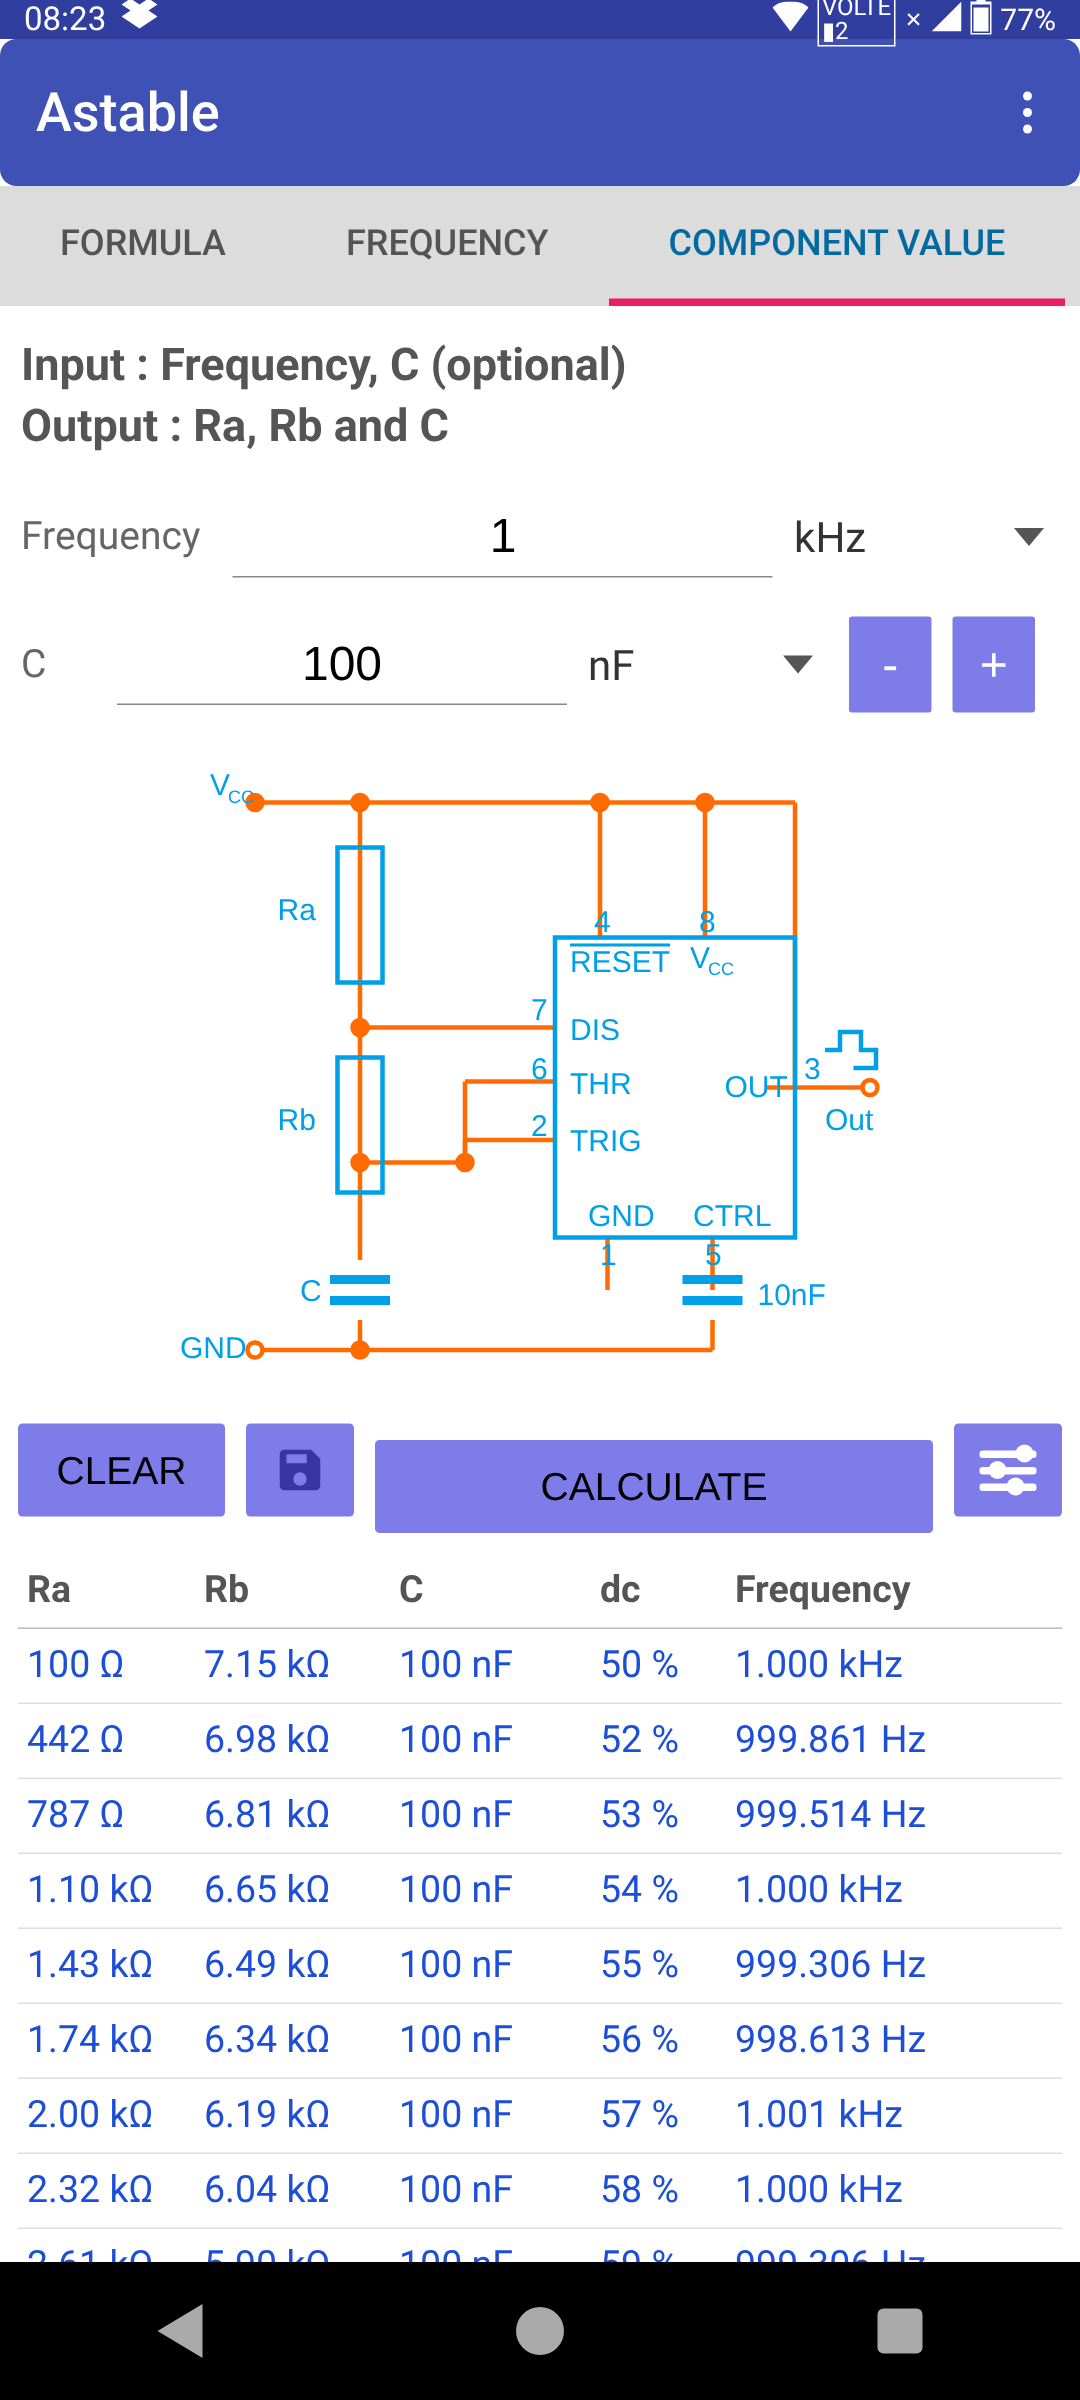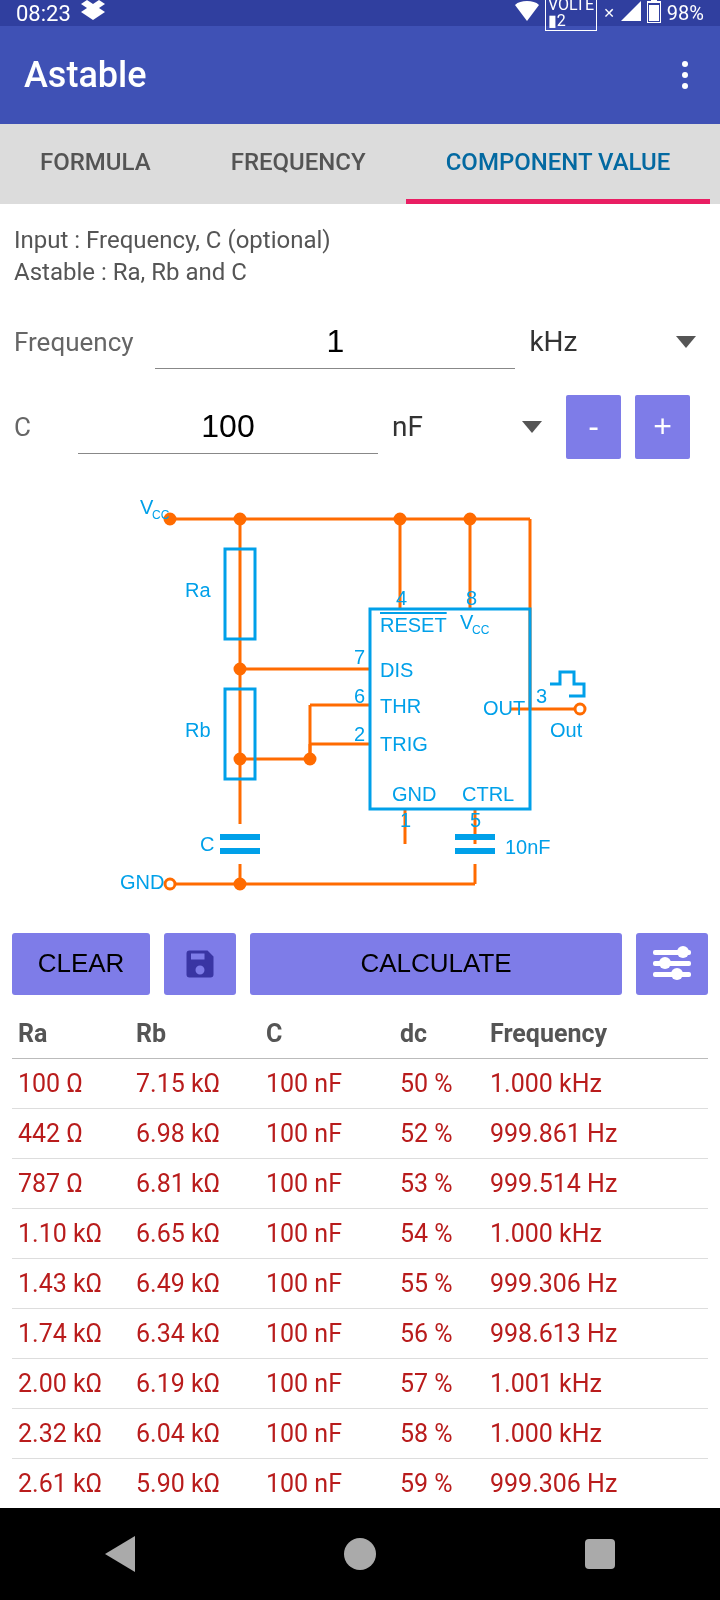--- a/index.html
+++ b/index.html
@@ -2,54 +2,54 @@
 <html><head>
 <meta charset="utf-8">
 <style>
 * { box-sizing: border-box; margin: 0; padding: 0; }
 body { font-family: Roboto, Arial, sans-serif; width: 720px; height: 1600px; background: #fff; overflow: hidden; position: relative; }
 
 .status-bar { height: 26px; background: #303F9F; color: #fff; display: flex; align-items: center; padding: 0 16px; font-size: 22px; justify-content: space-between; }
 .status-left { display: flex; align-items: center; gap: 10px; }
 .status-right { display: flex; align-items: center; gap: 6px; font-size: 20px; }
 
-.app-bar { height: 98px; background: #3F51B5; color: #fff; display: flex; align-items: center; justify-content: space-between; padding: 0 24px; }
+.app-bar { height: 98px; background: #3F51B5; color: #fff; display: flex; align-items: center; justify-content: space-between; padding: 0 24px; border-radius: 11px; }
 .app-title { font-size: 36px; font-weight: 500; }
 .more-dots { display: flex; flex-direction: column; gap: 5px; padding: 8px; }
 .more-dots span { width: 6px; height: 6px; background: #fff; border-radius: 50%; }
 
 .tabs { display: flex; background: #dcdcdc; height: 80px; }
 .tab { padding: 0 40px; display: flex; align-items: center; font-size: 24px; font-weight: 500; color: #545454; border-bottom: 5px solid transparent; }
 .tab.active { color: #0369a1; border-bottom: 5px solid #E91E63; }
 
 .content { padding: 20px 14px 0 14px; }
-.io-text { font-size: 24px; color: #555; line-height: 1.35; }
+.io-text { font-size: 30px; color: #555; line-height: 1.35; font-weight: bold; }
 
 .row { display: flex; align-items: center; margin-top: 26px; gap: 14px; }
 .field-label { font-size: 26px; color: #666; width: 130px; }
 .input-underline { border: none; border-bottom: 1.5px solid #888; font-size: 32px; text-align: center; padding: 8px 0; background: transparent; outline: none; }
 .freq-input { width: 360px; }
 .unit-select { display: flex; align-items: center; gap: 20px; font-size: 28px; color: #333; width: 180px; justify-content: space-between; padding-right: 10px; }
 .unit-select-c { gap: 60px; width: 160px; }
 .chevron { width: 0; height: 0; border-left: 10px solid transparent; border-right: 10px solid transparent; border-top: 12px solid #555; }
 .pmbtn { width: 55px; height: 64px; background: #7E7CE8; color: #fff; font-size: 32px; border: none; display: flex; align-items: center; justify-content: center; border-radius: 2px; }
 
 .diagram { display: flex; justify-content: center; margin-top: 30px; }
 
 .buttons-row { display: flex; gap: 14px; margin: 24px 12px 0 12px; }
 .btn { background: #7E7CE8; color: #000000; border: none; height: 62px; display: flex; align-items: center; justify-content: center; font-size: 26px; font-weight: 500; border-radius: 3px; }
 .btn-clear { width: 138px; }
 .btn-save { width: 72px; }
-.btn-calc { flex: 1; }
+.btn-calc { flex: 1; margin-top: 11px; }
 .btn-settings { width: 72px; }
 
 .table { margin-top: 14px; padding: 0 12px; }
 .thead, .trow { display: flex; font-size: 25px; color: #555; border-bottom: 1px solid #ddd; padding: 10px 6px; }
 .thead { font-weight: 700; color: #555; border-bottom: 1px solid #bbb; }
-.trow { font-weight: 400; color: #b91c1c; }
+.trow { font-weight: 400; color: #1d4ed8; }
 .col-ra { width: 118px; }
 .col-rb { width: 130px; }
 .col-c { width: 134px; }
 .col-dc { width: 90px; }
 .col-freq { flex: 1; }
 
 .nav-bar { position: absolute; bottom: 0; left: 0; right: 0; height: 92px; background: #000; display: flex; align-items: center; justify-content: space-around; }
 .nav-back { width: 0; height: 0; border-top: 18px solid transparent; border-bottom: 18px solid transparent; border-right: 30px solid #aaa; }
 .nav-home { width: 32px; height: 32px; background: #aaa; border-radius: 50%; }
 .nav-recent { width: 30px; height: 30px; background: #aaa; border-radius: 4px; }
@@ -85,42 +85,42 @@
           <path fill="#fff" d="M0 20h20V0z"></path>
         </svg>
     </span>
     <span>
       <svg width="14" height="24" viewBox="0 0 14 24">
           <rect x="4" y="0" width="6" height="3" fill="#fff"></rect>
           <rect x="0" y="3" width="14" height="21" fill="none" stroke="#fff" stroke-width="2"></rect>
           <rect x="2" y="6" width="10" height="16" fill="#fff"></rect>
         </svg>
     </span>
-    <span>98%</span>
+    <span>77%</span>
   </div>
 </div>
 
 <div class="app-bar">
   <div class="app-title">Astable</div>
   <div class="more-dots">
       <span></span>
       <span></span>
       <span></span>
     </div>
 </div>
 
 <div class="tabs">
   <div class="tab">FORMULA</div>
   <div class="tab">FREQUENCY</div>
   <div class="tab active">COMPONENT VALUE</div>
 </div>
 
 <div class="content">
   <div class="io-text">Input : Frequency, C (optional)</div>
-  <div class="io-text">Astable : Ra, Rb and C</div>
+  <div class="io-text">Output : Ra, Rb and C</div>
 
   <div class="row">
     <div class="field-label">Frequency</div>
     <input class="input-underline freq-input" value="1" style="">
     <div class="unit-select">
       <span>kHz</span>
       <span class="chevron"></span>
     </div>
   </div>
 

